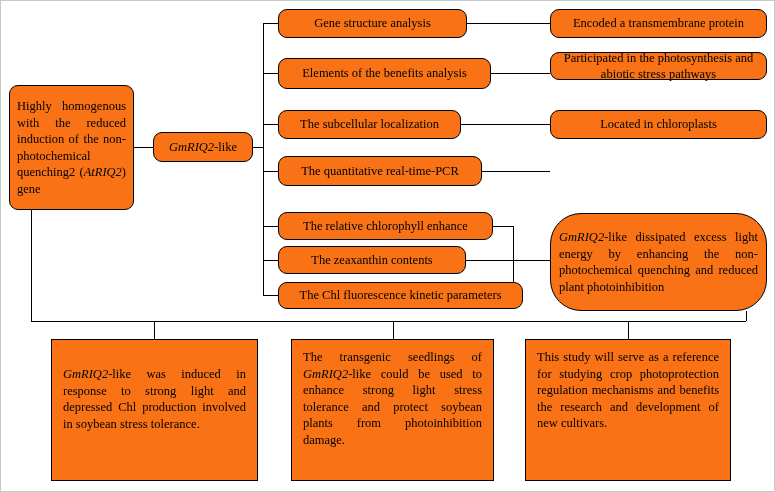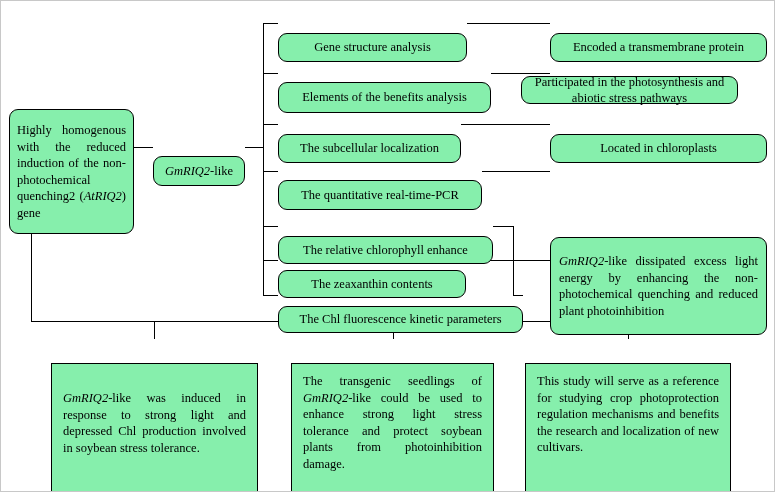--- a/index.html
+++ b/index.html
@@ -14,32 +14,31 @@
     background: #ffffff;
     font-family: "Liberation Serif", serif;
     color: #000000;
     overflow: hidden;
     border: 1px solid #c8c8c8;
     box-sizing: border-box;
   }
   .node {
     position: absolute;
     border: 1px solid #000000;
-    background: #86efac;
+    background: #f97316;
     box-sizing: border-box;
     display: flex;
     align-items: center;
     justify-content: center;
     padding: 3px 7px;
     font-size: 12.5px;
     line-height: 1.32;
     text-align: justify;
     text-justify: inter-word;
     hyphens: none;
-    margin-top: 24px;
   }
   .node.center {
     text-align: center;
   }
   .node.rounded {
     border-radius: 9px;
   }
   .node .txt {
     width: 100%;
     display: block;
@@ -92,21 +91,21 @@
       <line x1="392" y1="320" x2="392" y2="338"></line>
       <line x1="627" y1="320" x2="627" y2="338"></line>
       <line x1="745" y1="310" x2="745" y2="320"></line>
     </g>
   </svg>
 
   <div class="node rounded" style="left:8px; top:84px; width:125px; height:125px;">
     <span class="txt">Highly homogenous with the reduced induction of the non-photochemi­cal quenching2 (<i>AtRIQ2</i>) gene</span>
   </div>
 
-  <div class="node rounded center" style="left:152px; top:131px; width:92px; height:30px;">
+  <div class="node rounded center" style="left:152px; top:131px; width:100px; height:30px;">
     <span class="txt"><i>GmRIQ2</i>-like</span>
   </div>
 
   <div class="node rounded center" style="left:277px; top:8px; width:189px; height:29px;">
     <span class="txt">Gene structure analysis</span>
   </div>
   <div class="node rounded center" style="left:277px; top:57px; width:213px; height:31px;">
     <span class="txt">Elements of the benefits analysis</span>
   </div>
   <div class="node rounded center" style="left:277px; top:109px; width:183px; height:29px;">
@@ -121,33 +120,33 @@
   <div class="node rounded center" style="left:277px; top:245px; width:188px; height:28px;">
     <span class="txt">The zeaxanthin contents</span>
   </div>
   <div class="node rounded center" style="left:277px; top:281px; width:245px; height:27px;">
     <span class="txt">The Chl fluorescence kinetic parameters</span>
   </div>
 
   <div class="node rounded center" style="left:549px; top:8px; width:217px; height:29px;">
     <span class="txt">Encoded a transmembrane protein</span>
   </div>
-  <div class="node rounded center" style="left:520px; top:51px; width:217px; height:28px;">
+  <div class="node rounded center" style="left:549px; top:51px; width:217px; height:28px;">
     <span class="txt">Participated in the photosynthesis and abiotic stress pathways</span>
   </div>
   <div class="node rounded center" style="left:549px; top:109px; width:217px; height:29px;">
     <span class="txt">Located in chloroplasts</span>
   </div>
-  <div class="node rounded" style="left:549px; top:212px; width:217px; height:98px; padding:5px 8px;">
+  <div class="node rounded" style="left:549px; top:212px; width:217px; height:98px; padding:5px 8px;border-radius:31px;">
     <span class="txt"><i>GmRIQ2</i>-like dissipated excess light energy by enhancing the non-photochemical quenching and reduced plant photoinhibition</span>
   </div>
 
   <div class="node" style="left:50px; top:338px; width:207px; height:142px; padding:26px 11px; align-items:flex-start;">
     <span class="txt"><i>GmRIQ2</i>-like was induced in response to strong light and depressed Chl production involved in soybean stress tolerance.</span>
   </div>
   <div class="node" style="left:290px; top:338px; width:203px; height:142px; padding:9px 11px; align-items:flex-start;">
     <span class="txt">The transgenic seedlings of <i>GmRIQ2</i>-like could be used to enhance strong light stress tolerance and protect soybean plants from photoinhibition damage.</span>
   </div>
   <div class="node" style="left:524px; top:338px; width:206px; height:142px; padding:9px 11px; align-items:flex-start;">
-    <span class="txt">This study will serve as a reference for studying crop photoprotection regulation mechanisms and benefits the research and localization of new cultivars.</span>
+    <span class="txt">This study will serve as a reference for studying crop photoprotection regulation mechanisms and benefits the research and development of new cultivars.</span>
   </div>
 
 </div>
 
 </body></html>

